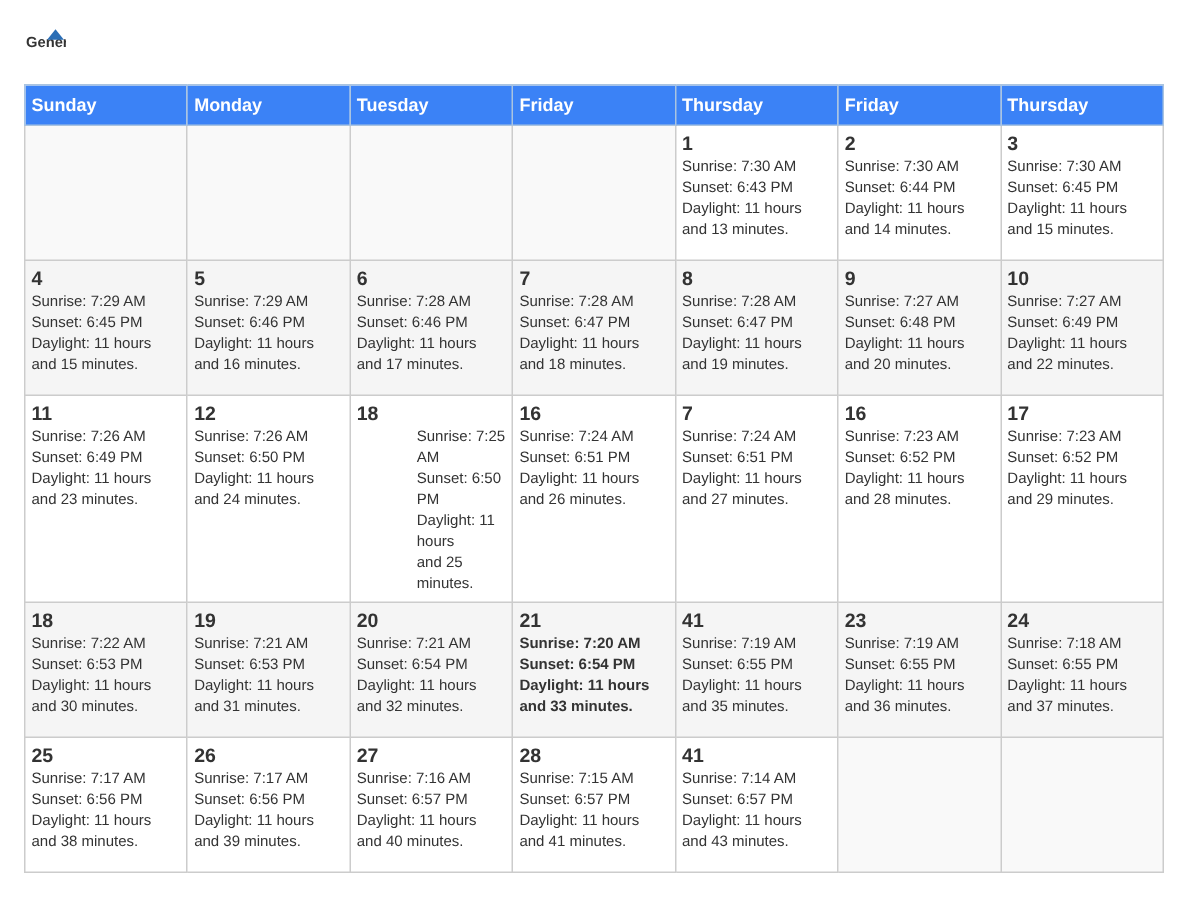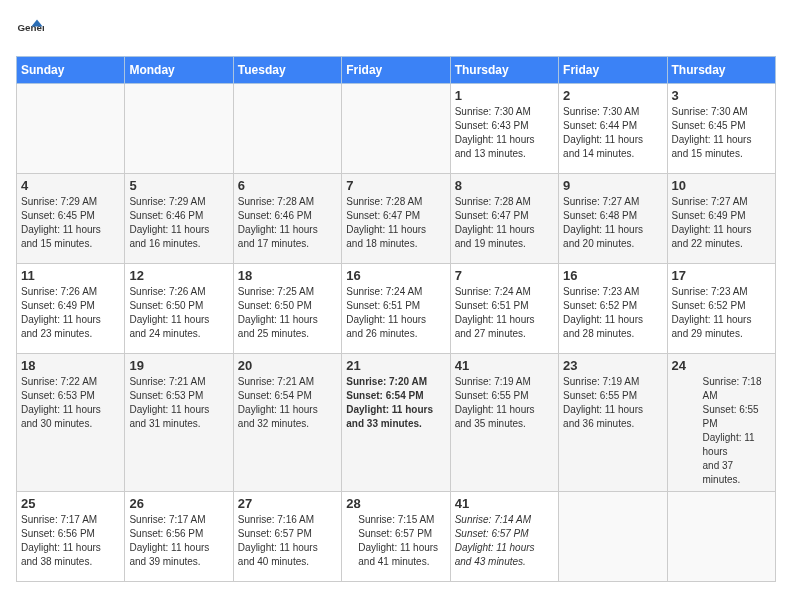--- a/index.html
+++ b/index.html
@@ -198,21 +198,21 @@
         </td>
         <td>
           <span class="day-num">12</span>
           <div class="cell-detail" style="white-space: pre-line;">Sunrise: 7:26 AM
 Sunset: 6:50 PM
 Daylight: 11 hours
 and 24 minutes.</div>
         </td>
         <td>
           <span class="day-num">18</span>
-          <div class="cell-detail" style="white-space: pre-line;">Sunrise: 7:25 AM
+          <div class="cell-detail" style="white-space: pre-line; margin-left: 40px;">Sunrise: 7:25 AM
 Sunset: 6:50 PM
 Daylight: 11 hours
 and 25 minutes.</div>
         </td>
         <td>
           <span class="day-num">16</span>
           <div class="cell-detail" style="white-space: pre-line;">Sunrise: 7:24 AM
 Sunset: 6:51 PM
 Daylight: 11 hours
 and 26 minutes.</div>
@@ -277,21 +277,21 @@
         </td>
         <td>
           <span class="day-num">23</span>
           <div class="cell-detail" style="white-space: pre-line;">Sunrise: 7:19 AM
 Sunset: 6:55 PM
 Daylight: 11 hours
 and 36 minutes.</div>
         </td>
         <td>
           <span class="day-num">24</span>
-          <div class="cell-detail" style="white-space: pre-line; margin-left: 31px;">Sunrise: 7:18 AM
+          <div class="cell-detail" style="white-space: pre-line;">Sunrise: 7:18 AM
 Sunset: 6:55 PM
 Daylight: 11 hours
 and 37 minutes.</div>
         </td>
       </tr>
       <tr>
         <td>
           <span class="day-num">25</span>
           <div class="cell-detail" style="white-space: pre-line;">Sunrise: 7:17 AM
 Sunset: 6:56 PM
@@ -307,28 +307,28 @@
         </td>
         <td>
           <span class="day-num">27</span>
           <div class="cell-detail" style="white-space: pre-line;">Sunrise: 7:16 AM
 Sunset: 6:57 PM
 Daylight: 11 hours
 and 40 minutes.</div>
         </td>
         <td>
           <span class="day-num">28</span>
-          <div class="cell-detail" style="white-space: pre-line; margin-left: 12px;">Sunrise: 7:15 AM
+          <div class="cell-detail" style="white-space: pre-line;">Sunrise: 7:15 AM
 Sunset: 6:57 PM
 Daylight: 11 hours
 and 41 minutes.</div>
         </td>
         <td>
           <span class="day-num">41</span>
-          <div class="cell-detail" style="white-space: pre-line; font-style: italic;">Sunrise: 7:14 AM
+          <div class="cell-detail" style="white-space: pre-line;">Sunrise: 7:14 AM
 Sunset: 6:57 PM
 Daylight: 11 hours
 and 43 minutes.</div>
         </td>
         <td class="empty-cell"></td>
         <td class="empty-cell"></td>
       </tr>
     </tbody>
 </table>
 

